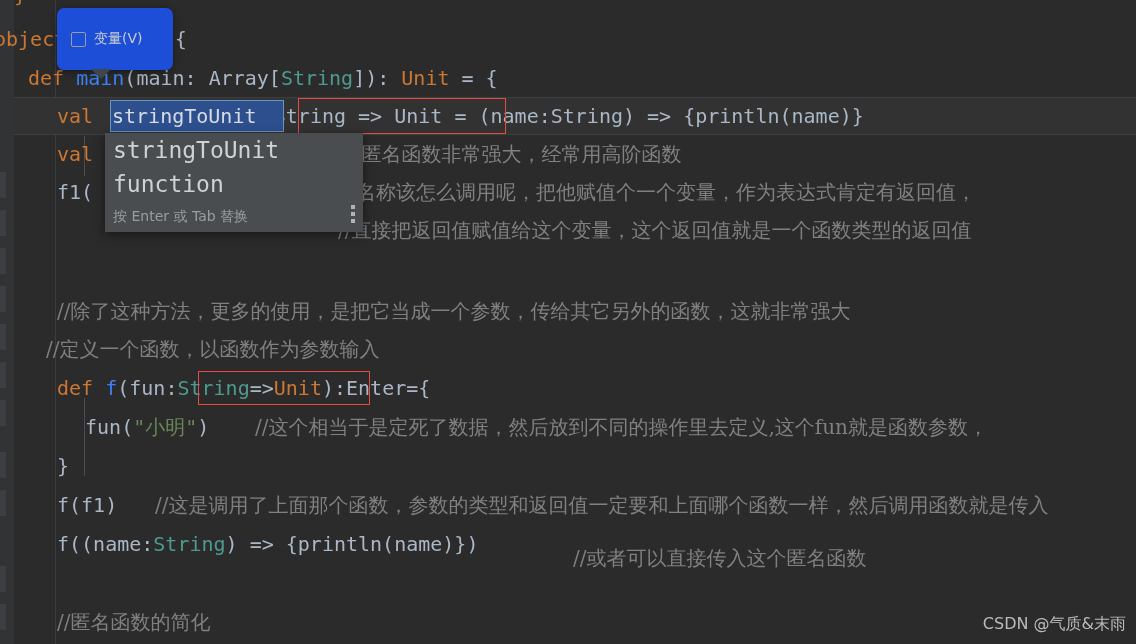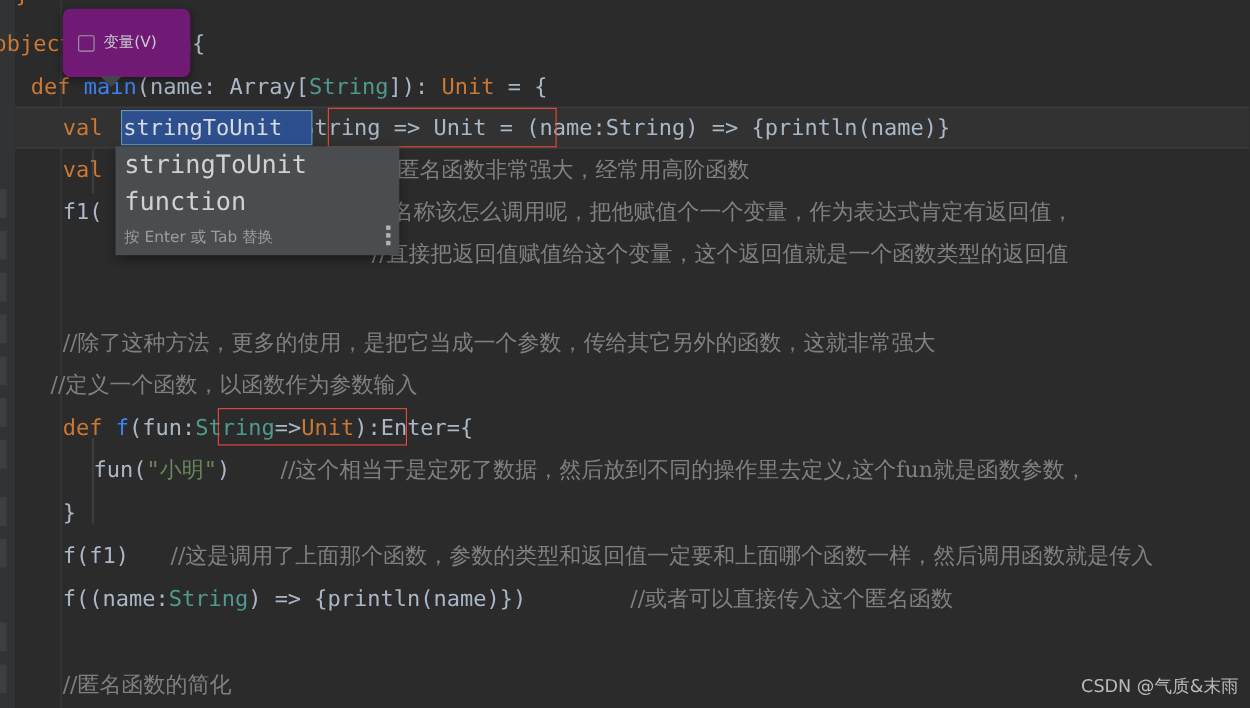--- a/index.html
+++ b/index.html
@@ -131,21 +131,21 @@
   .dots i {
     display: block;
     width: 4px; height: 4px;
     background: #b0b3b5;
     margin-bottom: 3px;
   }
 
   
   .tooltip {
     position: absolute;
-    background: #701a75;
+    background: #1d4ed8;
     border-radius: 7px;
     box-shadow: 0 2px 8px rgba(0,0,0,.4);
     display: flex;
     align-items: center;
     padding: 0 14px;
   }
   .tooltip .cb {
     width: 15px; height: 15px;
     border: 1.5px solid #9a9d9f;
     border-radius: 2px;
@@ -211,21 +211,21 @@
   <div class="indent-guide" style="left:84px; top:136px; height:40px;"></div>
 
   <div class="cur-line" style="top:97px;"></div>
 
   <div class="editor">
 
     <div class="line code" style="top:-24px; left:14px;"><span class="typ2">}</span></div>
 
     <div class="line code" style="top:20px; left:-6px;"><span class="kw">object</span><span class="plain"> </span><span class="ident">9_lambda{</span></div>
 
-    <div class="line code" style="top:59px; left:28px;"><span class="kw">def</span><span class="plain"> </span><span class="fn">main</span><span class="plain">(name: </span><span class="plain">Array[</span><span class="type">String</span><span class="plain">]): </span><span class="typ2">Unit</span><span class="plain"> = {</span></div>
+    <div class="line code" style="top:59px; left:28px;"><span class="kw">def</span><span class="plain"> </span><span class="fn">main</span><span class="plain">(main: </span><span class="plain">Array[</span><span class="type">String</span><span class="plain">]): </span><span class="typ2">Unit</span><span class="plain"> = {</span></div>
 
     <div class="line code" style="top:97px; left:57px;"><span class="kw">val</span><span class="plain"> </span><span class="ident" style="opacity:0">stringToUnit</span><span class="plain">:</span><span class="plain"> </span><span class="ident">String =&gt; Unit</span><span class="plain"> = </span><span class="plain">(name:String) =&gt; {println(name)}</span></div>
 
     <div class="selection" style="left:110px; top:100px; width:174px; height:32px;"></div>
     <div class="line code" style="top:97px; left:112px; color:#d6dce2;"><span>stringToUnit</span></div>
 
     <div class="redbox" style="left:298px; top:98px; width:208px; height:36px;"></div>
 
     <div class="line code" style="top:135px; left:57px;"><span class="kw">val</span></div>
     <div class="line" style="top:135px; left:348px;"><span class="cmt">//匿名函数非常强大，经常用高阶函数</span></div>
@@ -245,21 +245,21 @@
 
     <div class="line code" style="top:408px; left:85px;"><span class="ident">fun</span><span class="plain">(</span><span class="str">"小明"</span><span class="plain">)</span></div>
     <div class="line" style="top:408px; left:255px;"><span class="cmt">//这个相当于是定死了数据，然后放到不同的操作里去定义,这个fun就是函数参数，</span></div>
 
     <div class="line code" style="top:447px; left:57px;"><span class="plain">}</span></div>
 
     <div class="line code" style="top:486px; left:57px;"><span class="ident">f(f1)</span></div>
     <div class="line" style="top:486px; left:155px;"><span class="cmt">//这是调用了上面那个函数，参数的类型和返回值一定要和上面哪个函数一样，然后调用函数就是传入</span></div>
 
     <div class="line code" style="top:525px; left:57px;"><span class="plain">f((name:</span><span class="type">String</span><span class="plain">) =&gt; {println(name)})</span></div>
-    <div class="line" style="top:525px; left:573px;"><span class="cmt">//或者可以直接传入这个匿名函数</span></div>
+    <div class="line" style="top:539px; left:573px;"><span class="cmt">//或者可以直接传入这个匿名函数</span></div>
 
     <div class="line" style="top:603px; left:57px;"><span class="cmt">//匿名函数的简化</span></div>
 
   </div>
 
   <div class="popup" style="left:105px; top:133px; width:258px;">
     <div class="row"><span>stringToUnit</span></div>
     <div class="row"><span>function</span></div>
     <div class="hint">
       <span>按 Enter 或 Tab 替换</span>

